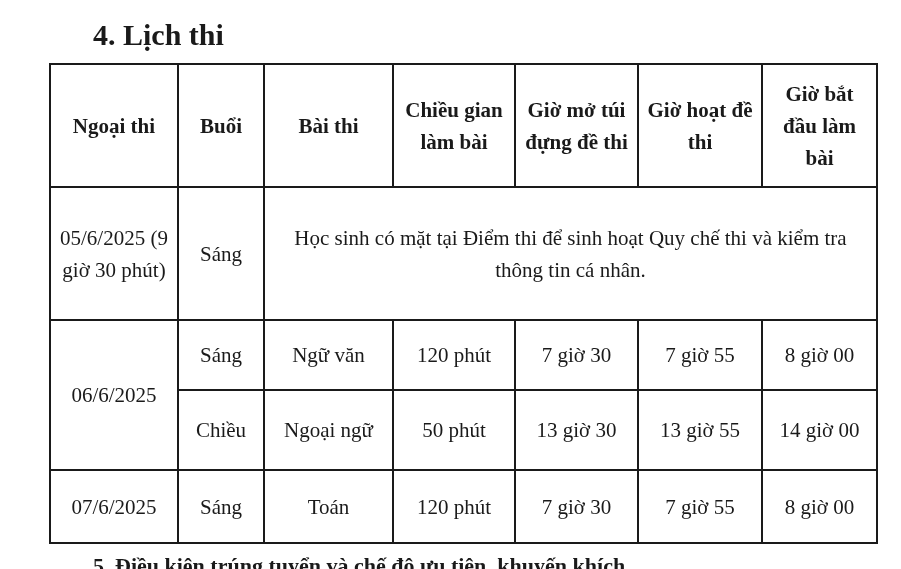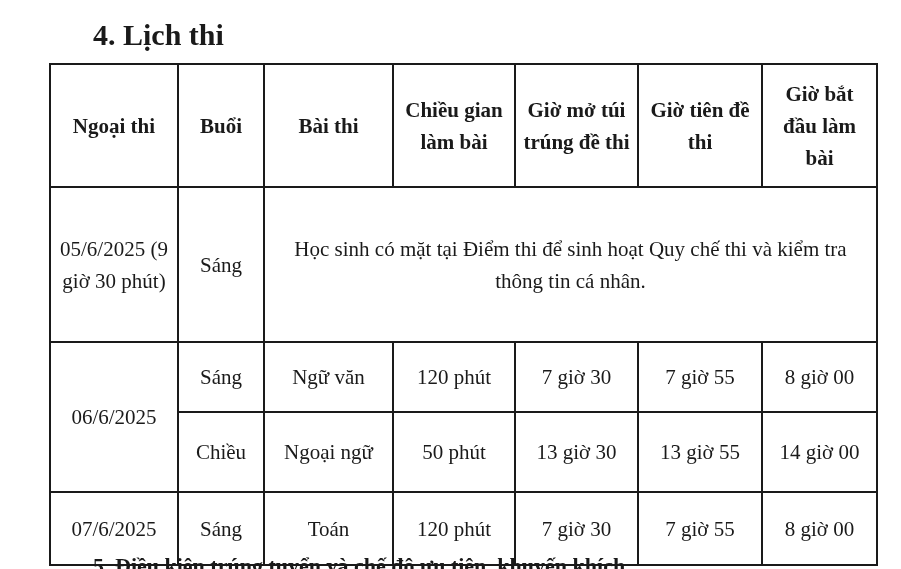--- a/index.html
+++ b/index.html
@@ -27,25 +27,25 @@
       <col style="width:123px">
       <col style="width:124px">
       <col style="width:115px">
   </colgroup>
   <tbody>
       <tr style="height:123px">
     <th>Ngoại thi</th>
     <th>Buổi</th>
     <th>Bài thi</th>
     <th>Chiều gian làm bài</th>
-    <th>Giờ mở túi trúng đề thi</th>
-    <th>Giờ tiên đề thi</th>
+    <th>Giờ mở túi đựng đề thi</th>
+    <th>Giờ hoạt đề thi</th>
     <th>Giờ bắt đầu làm bài</th>
   </tr>
-  <tr style="height:155px">
+  <tr style="height:133px">
     <td>05/6/2025 (9 giờ 30 phút)</td>
     <td>Sáng</td>
     <td colspan="5" class="note" style="padding:8px 20px;">Học sinh có mặt tại Điểm thi để sinh hoạt Quy chế thi và kiểm tra thông tin cá nhân.</td>
   </tr>
   <tr style="height:70px">
     <td rowspan="2">06/6/2025</td>
     <td>Sáng</td>
     <td>Ngữ văn</td>
     <td>120 phút</td>
     <td>7 giờ 30</td>

